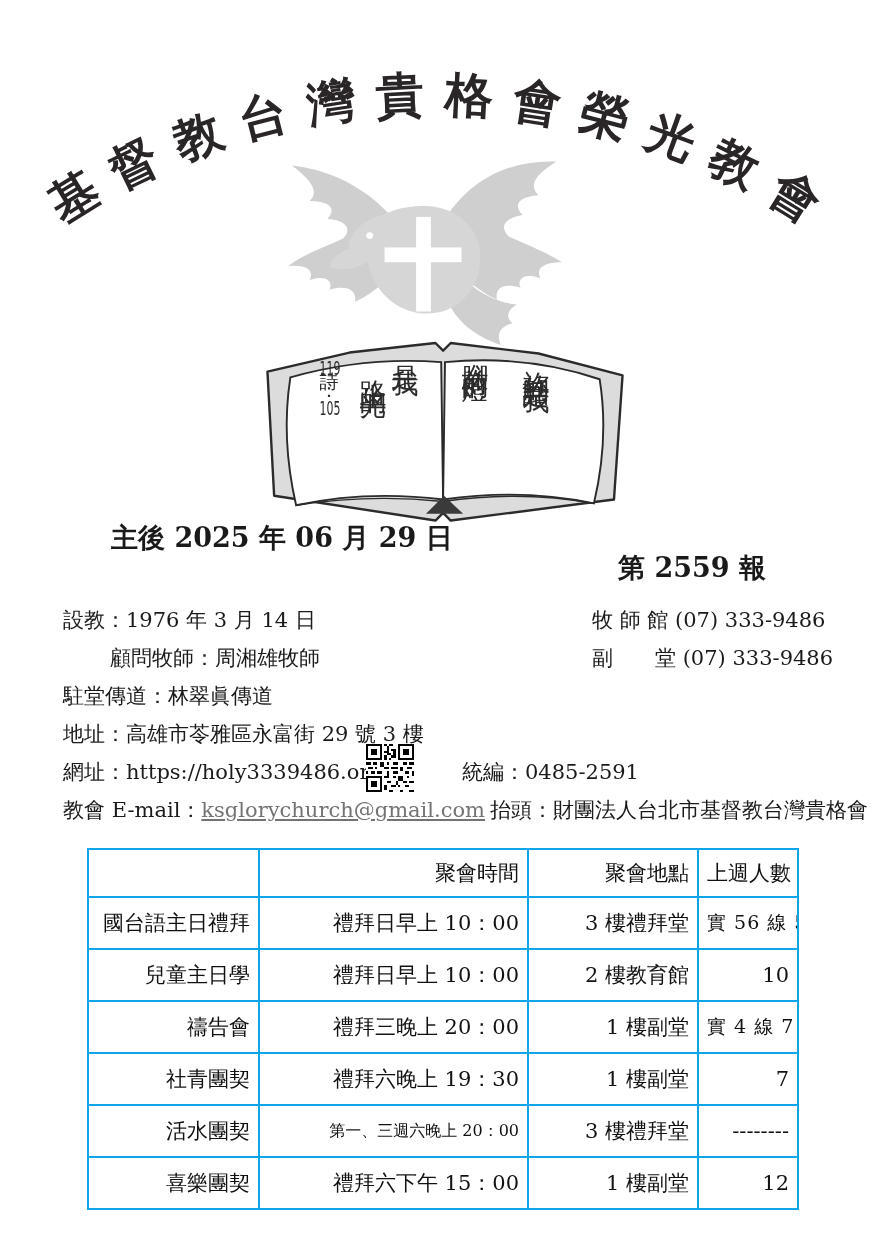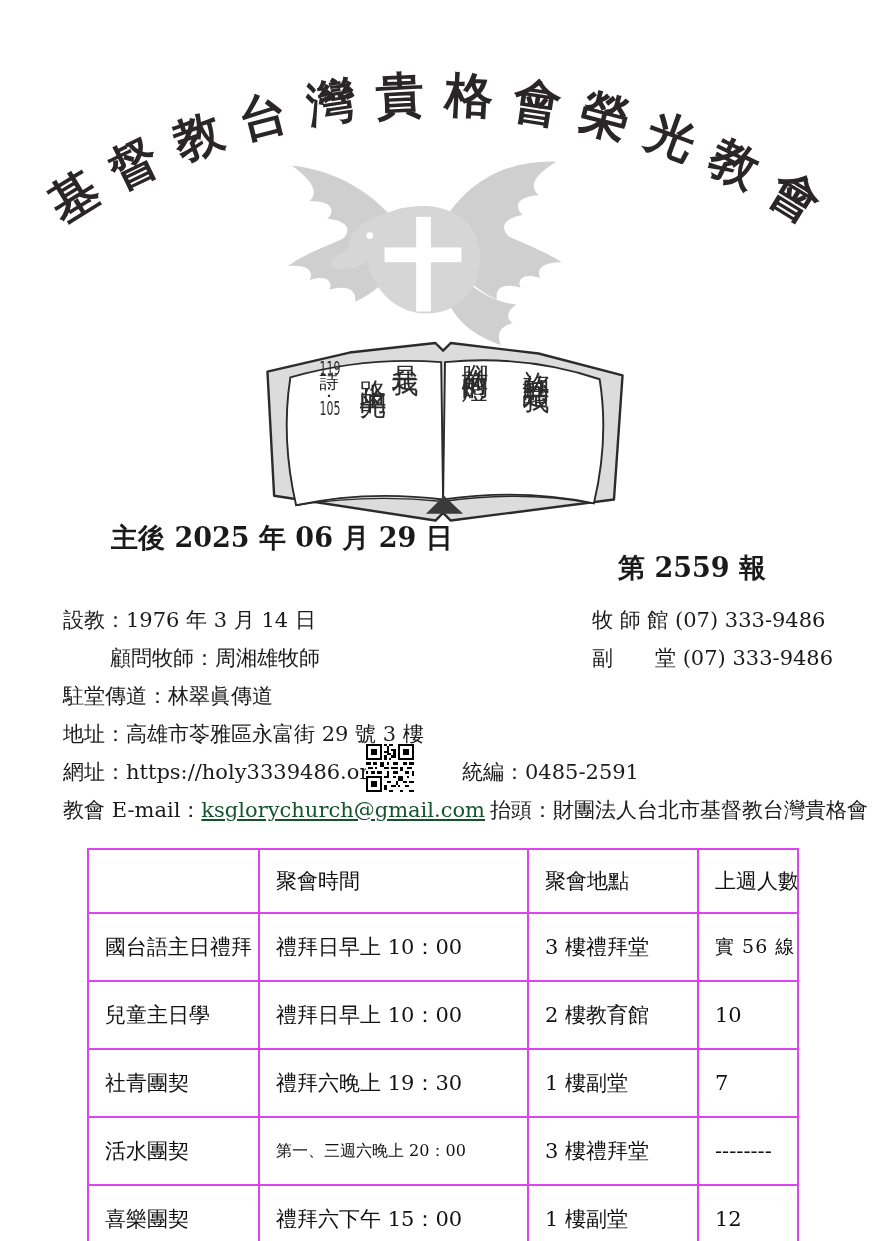--- a/index.html
+++ b/index.html
@@ -19,29 +19,29 @@
     position:absolute;writing-mode:vertical-rl;text-orientation:upright;
     font-size:27px;letter-spacing:4px;color:#2b2b2b;white-space:nowrap;
     font-family:"DejaVu Sans","Liberation Sans",sans-serif;
   }
   .vtext.ref{font-size:19px;letter-spacing:2px;}
   .tcy{text-combine-upright:all;}
   
   .dateline{font-size:27px;font-weight:bold;white-space:nowrap;}
   
   .info{font-size:21px;white-space:nowrap;}
-  a.mail{color:#14532d;text-decoration:underline;text-align:right;}
+  a.mail{color:#737373;text-decoration:underline;text-align:right;}
   
   table.schedule{
     border-collapse:collapse;table-layout:fixed;width:710px;
     font-size:21px;color:#111;
   }
   table.schedule td,table.schedule th{
-    border:2px solid #d946ef;text-align:left;vertical-align:middle;
-    padding:16px;font-weight:normal;overflow:hidden;white-space:nowrap;
+    border:2px solid #0ea5e9;text-align:right;vertical-align:middle;
+    padding:8px;font-weight:normal;overflow:hidden;white-space:nowrap;
   }
   table.schedule th{height:30px;}
   table.schedule td{height:34px;}
   td.attend-mixed{font-size:19px;letter-spacing:1px;font-family:"DejaVu Serif","Liberation Serif",serif;}
   td.tight{font-size:16px;}
   .qr{position:absolute;left:366px;top:744px;width:48px;height:48px;}
 </style>
 </head>
 <body>
 
@@ -199,20 +199,26 @@
       <td>3 樓禮拜堂</td>
       <td class="attend-mixed">實 56 線 5</td>
     </tr>
     <tr>
       <td>兒童主日學</td>
       <td>禮拜日早上 10：00</td>
       <td>2 樓教育館</td>
       <td>10</td>
     </tr>
     <tr>
+      <td>禱告會</td>
+      <td>禮拜三晚上 20：00</td>
+      <td>1 樓副堂</td>
+      <td class="attend-mixed">實 4 線 7</td>
+    </tr>
+    <tr>
       <td>社青團契</td>
       <td>禮拜六晚上 19：30</td>
       <td>1 樓副堂</td>
       <td>7</td>
     </tr>
     <tr>
       <td>活水團契</td>
       <td class="tight">第一、三週六晚上 20：00</td>
       <td>3 樓禮拜堂</td>
       <td>--------</td>

